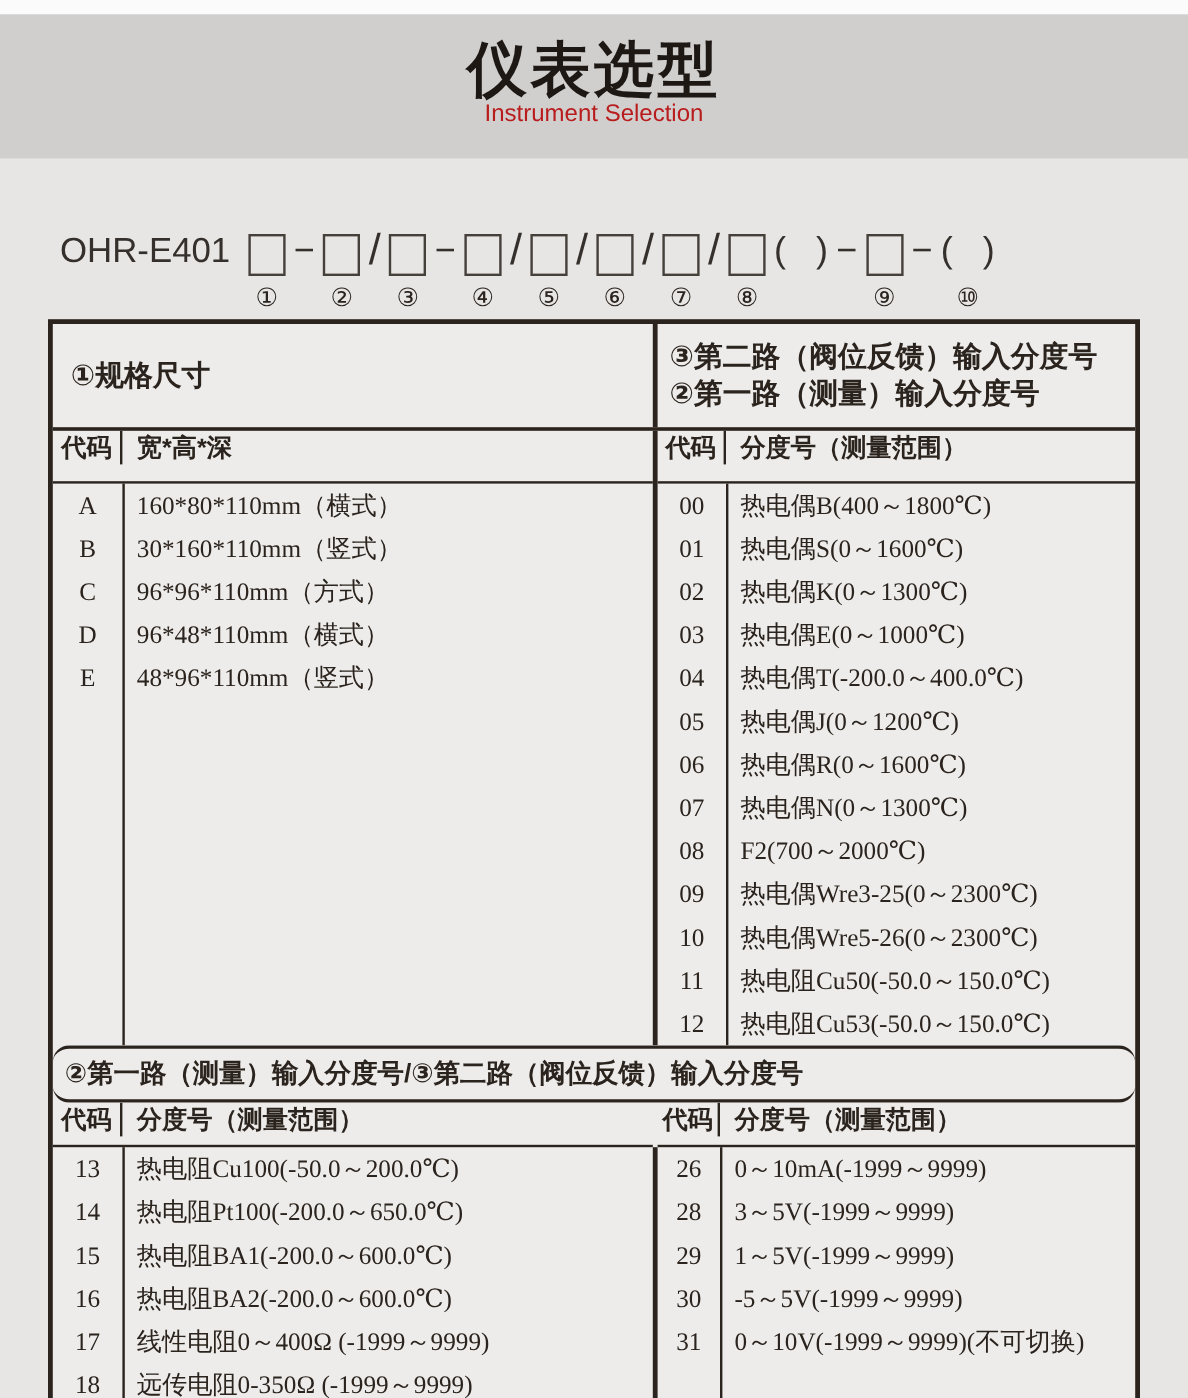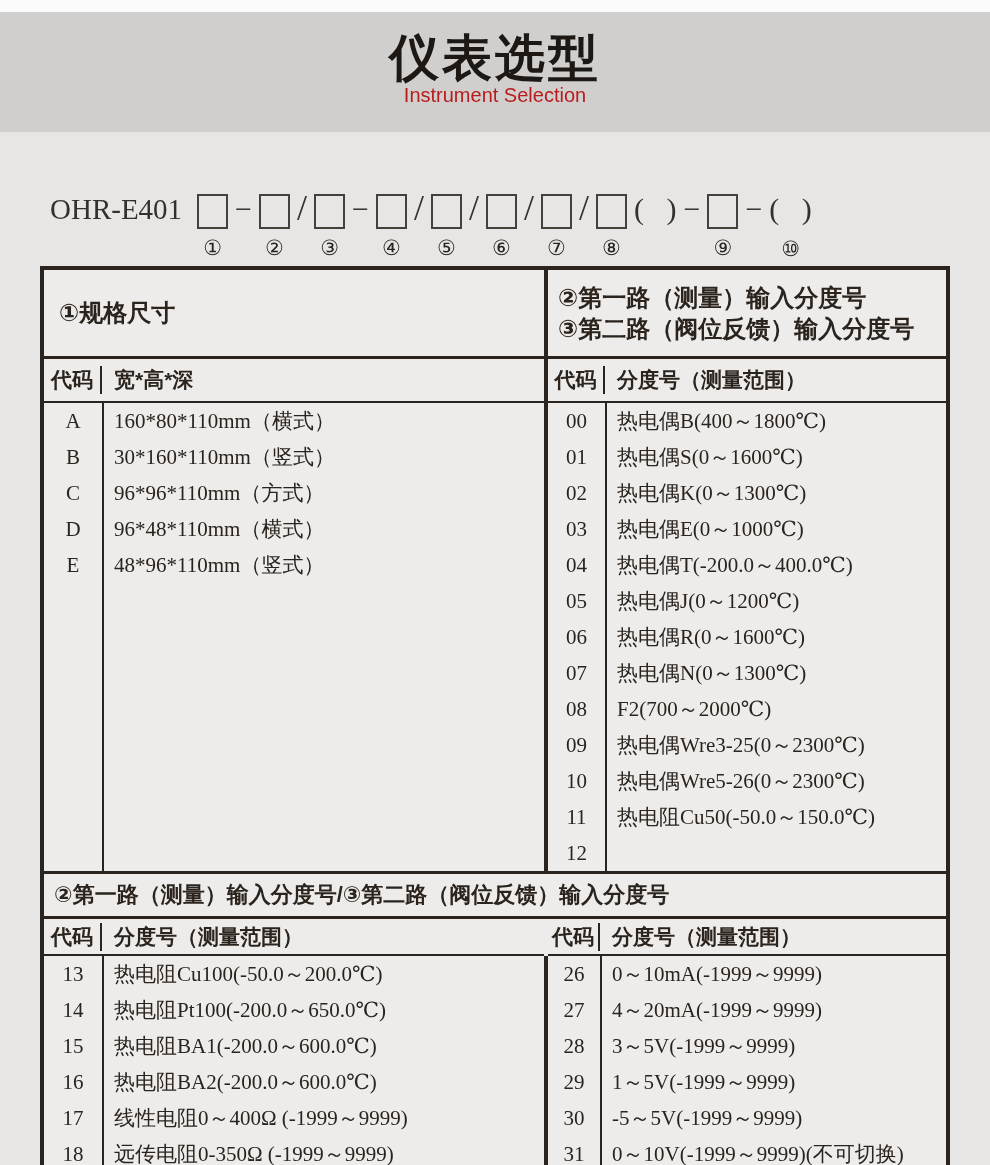--- a/index.html
+++ b/index.html
@@ -15,52 +15,52 @@
     background:var(--page);
     color:var(--ink);
     font-family:"Liberation Sans","DejaVu Sans",sans-serif;
   }
   .top-strip{height:12px;background:#fbfbfb;}
   .title-band{height:120px;background:var(--band);text-align:center;}
   .page-title{font-size:50px;font-weight:bold;letter-spacing:3px;padding-top:19px;line-height:1.08;color:var(--title_ink);text-align:center;}
   .page-subtitle{font-size:20px;color:#b91c1c;margin-top:-1px;}
 
   
-  .model-line{display:flex;align-items:center;margin:58px 0 6px 50px;font-family:Liberation Serif, serif;}
+  .model-line{display:flex;align-items:flex-end;margin:58px 0 6px 50px;}
   .m-col{display:inline-flex;flex-direction:column;align-items:center;margin-right:7px;}
   .m-labeltext{font-size:29px;height:40px;line-height:39px;color:#35302b;margin-right:8px;letter-spacing:0px;white-space:pre;}
   .m-box{width:27px;height:31px;border:2px solid #46403a;margin-top:3px;}
   .m-sep{font-size:30px;height:40px;line-height:38px;color:#35302b;white-space:pre;}
   .m-sep.slash{font-size:36px;line-height:36px;}
   .m-circ{font-size:21px;line-height:22px;margin-top:8px;color:var(--ink);}
 
   
   .main-table{margin:0 40px;border:4px solid var(--ink);background:var(--paper);}
   .t-header{display:flex;border-bottom:3px solid var(--ink);height:86px;}
   .t-header-left{width:500px;flex-shrink:0;display:flex;align-items:center;padding-left:15px;font-size:24px;font-weight:bold;box-sizing:border-box;text-align:right;}
   .t-header-right{flex:1;border-left:4px solid var(--ink);display:flex;flex-direction:column;justify-content:center;padding-left:10px;font-size:24px;font-weight:bold;line-height:31px;}
   .t-body{display:flex;height:512px;}
   .half{display:flex;flex-direction:column;}
   .half.left{width:500px;flex-shrink:0;}
   .t-body .half.right{flex:1;border-left:4px solid var(--ink);}
-  .subrow{display:flex;height:42px;border-bottom:2px solid var(--ink);align-items:center;font-weight:bold;font-size:21px;flex-shrink:0;}
+  .subrow{display:flex;height:42px;border-bottom:2px solid var(--ink);align-items:flex-start;font-weight:bold;font-size:21px;flex-shrink:0;}
   .subrow .code{display:flex;align-items:center;justify-content:center;text-align:center;border-right:2px solid var(--ink);box-sizing:border-box;}
   .subrow .desc{display:flex;align-items:center;padding-left:12px;}
   .rows{flex:1;position:relative;font-family:"Liberation Serif","DejaVu Serif",serif;font-size:21px;}
   .rows::before{content:"";position:absolute;top:0;bottom:0;width:2px;background:var(--ink);}
   .drow{display:flex;height:36px;align-items:center;}
   .drow .code{text-align:center;flex-shrink:0;}
   .drow .desc{padding-left:12px;white-space:nowrap;}
 
   .t-body .half.left .code{width:58px;}
   .t-body .half.left .rows::before{left:58px;}
   .t-body .half.right .code{width:57px;}
   .t-body .half.right .rows::before{left:57px;}
 
-  .b-header{border-top:3px solid var(--ink);border-bottom:3px solid var(--ink);height:42px;line-height:42px;font-weight:bold;font-size:22px;padding-left:10px;}
+  .b-header{border-top:3px solid var(--ink);border-bottom:3px solid var(--ink);height:42px;line-height:42px;font-weight:bold;font-size:22px;padding-left:10px;border-radius:14px;}
   .b-body{display:flex;}
   .b-body .half.left{width:500px;}
   .b-body .half.right{flex:1;}
   .b-body .subrow{height:35px;}
   .b-body .half.right .subrow{margin-left:4px;}
   .b-body .rows{min-height:216px;}
   .b-body .half.right .rows{border-left:4px solid var(--ink);}
   .b-body .half.left .code{width:58px;}
   .b-body .half.left .rows::before{left:58px;}
   .b-body .half.right .code{width:52px;}
@@ -160,22 +160,22 @@
     <span class="m-col">
       <span class="m-sep">(   )</span>
       <span class="m-circ">⑩</span>
     </span>
   </div>
 
 <div class="main-table">
   <div class="t-header">
     <div class="t-header-left">①规格尺寸</div>
     <div class="t-header-right">
+      <div>③第二路（阀位反馈）输入分度号</div>
       <div>②第一路（测量）输入分度号</div>
-      <div>③第二路（阀位反馈）输入分度号</div>
     </div>
   </div>
 
   <div class="t-body">
     <div class="half left">
       <div class="subrow">
         <span class="cell code">代码</span>
         <span class="cell desc">宽*高*深</span>
       </div>
       <div class="rows" id="tl-rows">
@@ -250,20 +250,21 @@
           <div class="drow">
             <span class="cell code">10</span>
             <span class="cell desc">热电偶Wre5-26(0～2300℃)</span>
           </div>
           <div class="drow">
             <span class="cell code">11</span>
             <span class="cell desc">热电阻Cu50(-50.0～150.0℃)</span>
           </div>
           <div class="drow">
             <span class="cell code">12</span>
+            <span class="cell desc">热电阻Cu53(-50.0～150.0℃)</span>
           </div>
         </div>
     </div>
   </div>
 
   <div class="b-header">②第一路（测量）输入分度号/③第二路（阀位反馈）输入分度号</div>
 
   <div class="b-body">
     <div class="half left">
       <div class="subrow">
@@ -301,24 +302,20 @@
       <div class="subrow">
         <span class="cell code">代码</span>
         <span class="cell desc">分度号（测量范围）</span>
       </div>
       <div class="rows" id="br-rows">
           <div class="drow">
             <span class="cell code">26</span>
             <span class="cell desc">0～10mA(-1999～9999)</span>
           </div>
           <div class="drow">
-            <span class="cell code">27</span>
-            <span class="cell desc">4～20mA(-1999～9999)</span>
-          </div>
-          <div class="drow">
             <span class="cell code">28</span>
             <span class="cell desc">3～5V(-1999～9999)</span>
           </div>
           <div class="drow">
             <span class="cell code">29</span>
             <span class="cell desc">1～5V(-1999～9999)</span>
           </div>
           <div class="drow">
             <span class="cell code">30</span>
             <span class="cell desc">-5～5V(-1999～9999)</span>

